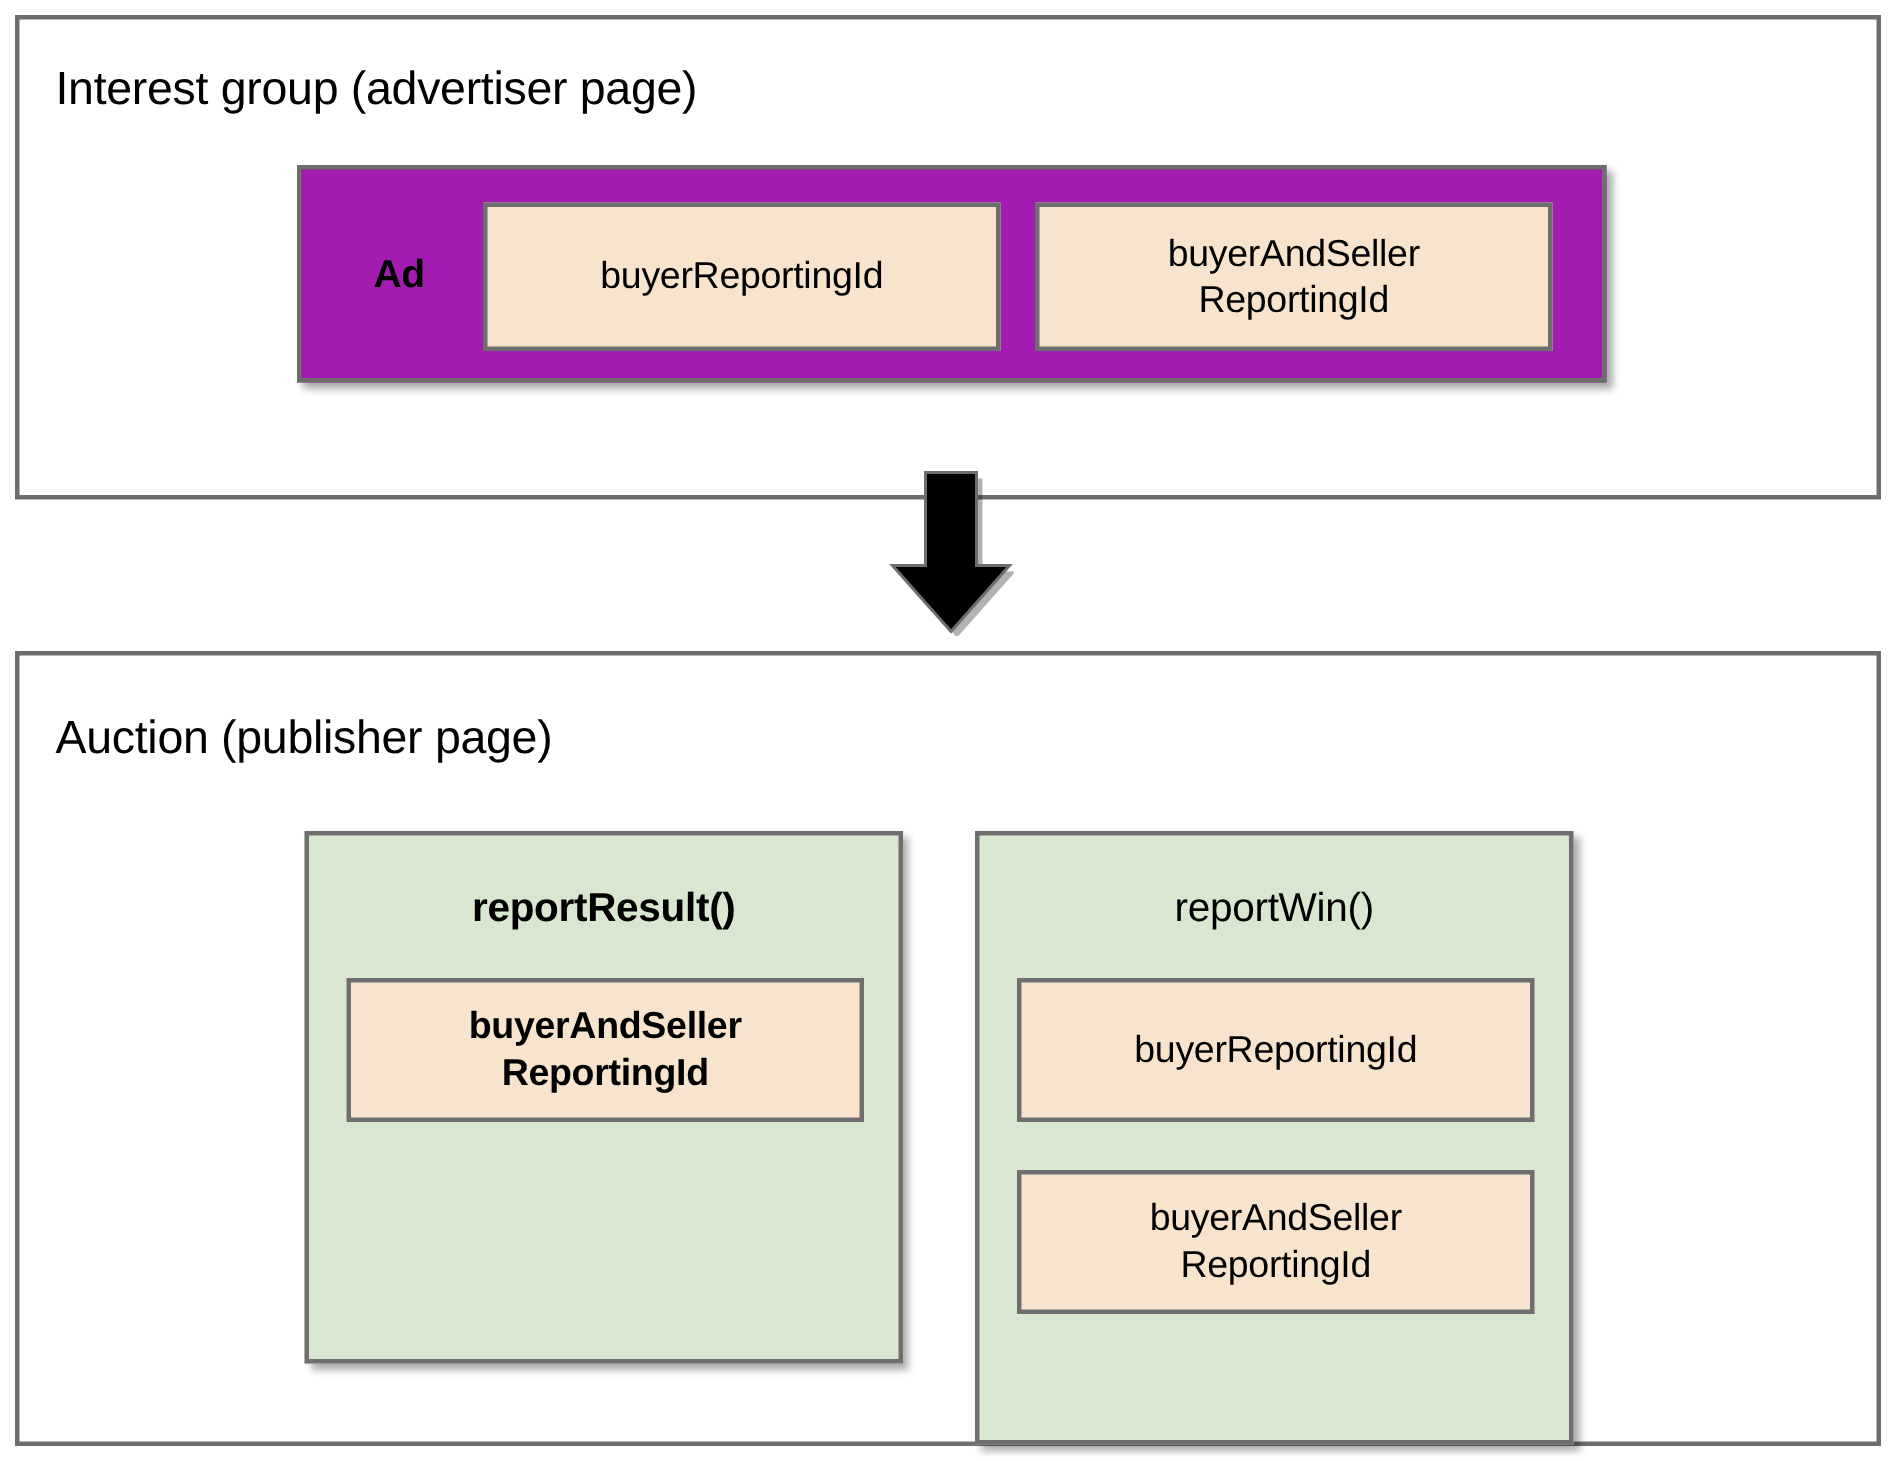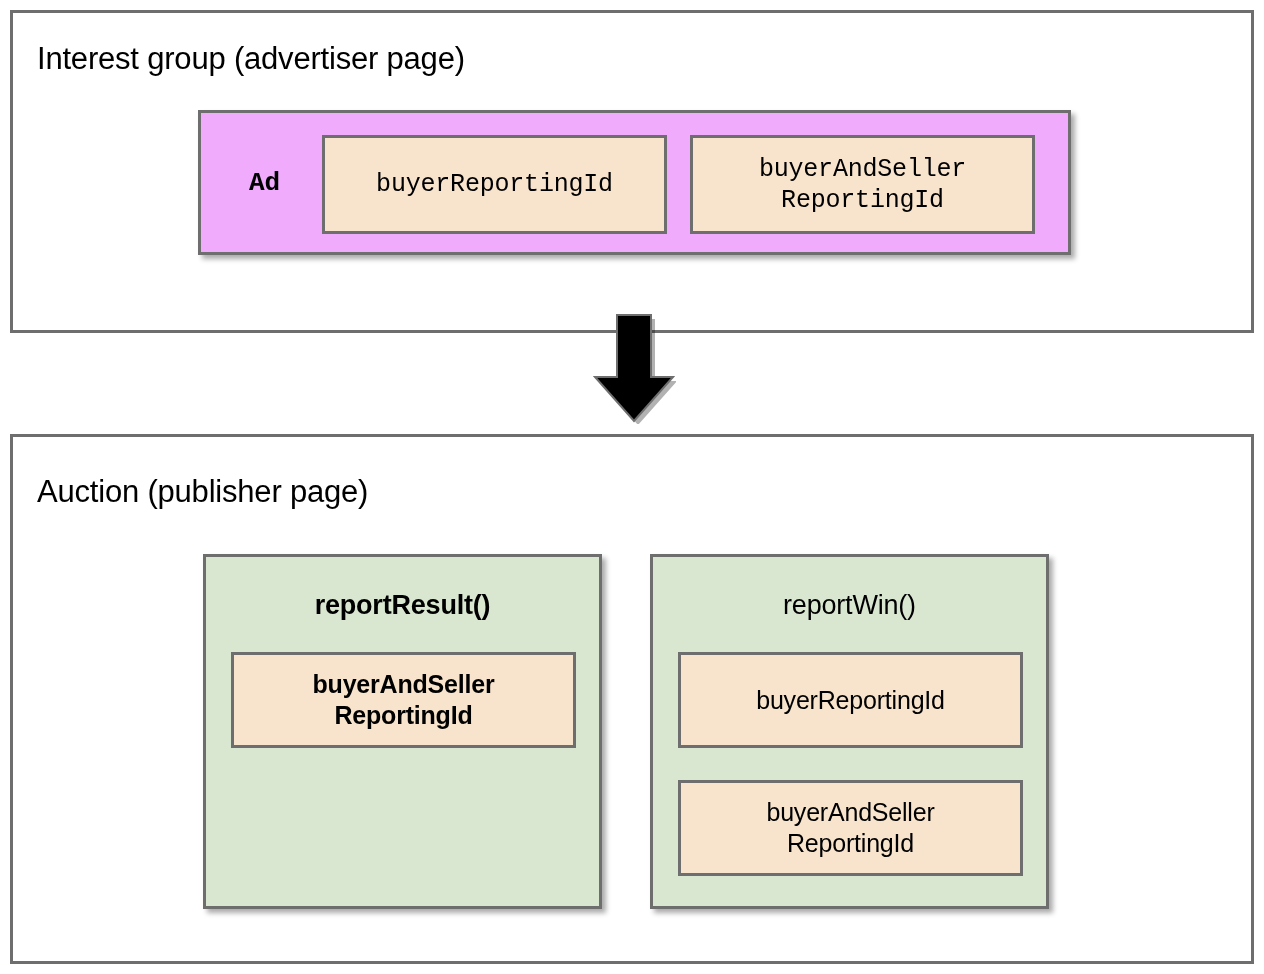--- a/index.html
+++ b/index.html
@@ -66,23 +66,22 @@
     align-items: center;
     justify-content: center;
   }
 
   
   #ad-container {
     left: 185px;
     top: 97px;
     width: 873px;
     height: 145px;
-    background: #f0abfc;
+    background: #a21caf;
     justify-content: flex-start;
-    font-family: Liberation Mono, monospace;
   }
   #ad-label {
     position: absolute;
     left: 48px;
     top: 50%;
     transform: translateY(-50%);
     font-size: 26px;
     font-weight: bold;
     letter-spacing: -0.2px;
     color: #000000;
@@ -140,21 +139,21 @@
     left: 203px;
     top: 554px;
     width: 399px;
     height: 355px;
     font-weight: bold;
   }
   #fn-report-win {
     left: 650px;
     top: 554px;
     width: 399px;
-    height: 355px;
+    height: 409px;
   }
   .fn-title {
     position: absolute;
     left: 0;
     right: 0;
     top: 32px;
     text-align: center;
     font-size: 27px;
     line-height: 32px;
     letter-spacing: -0.2px;

